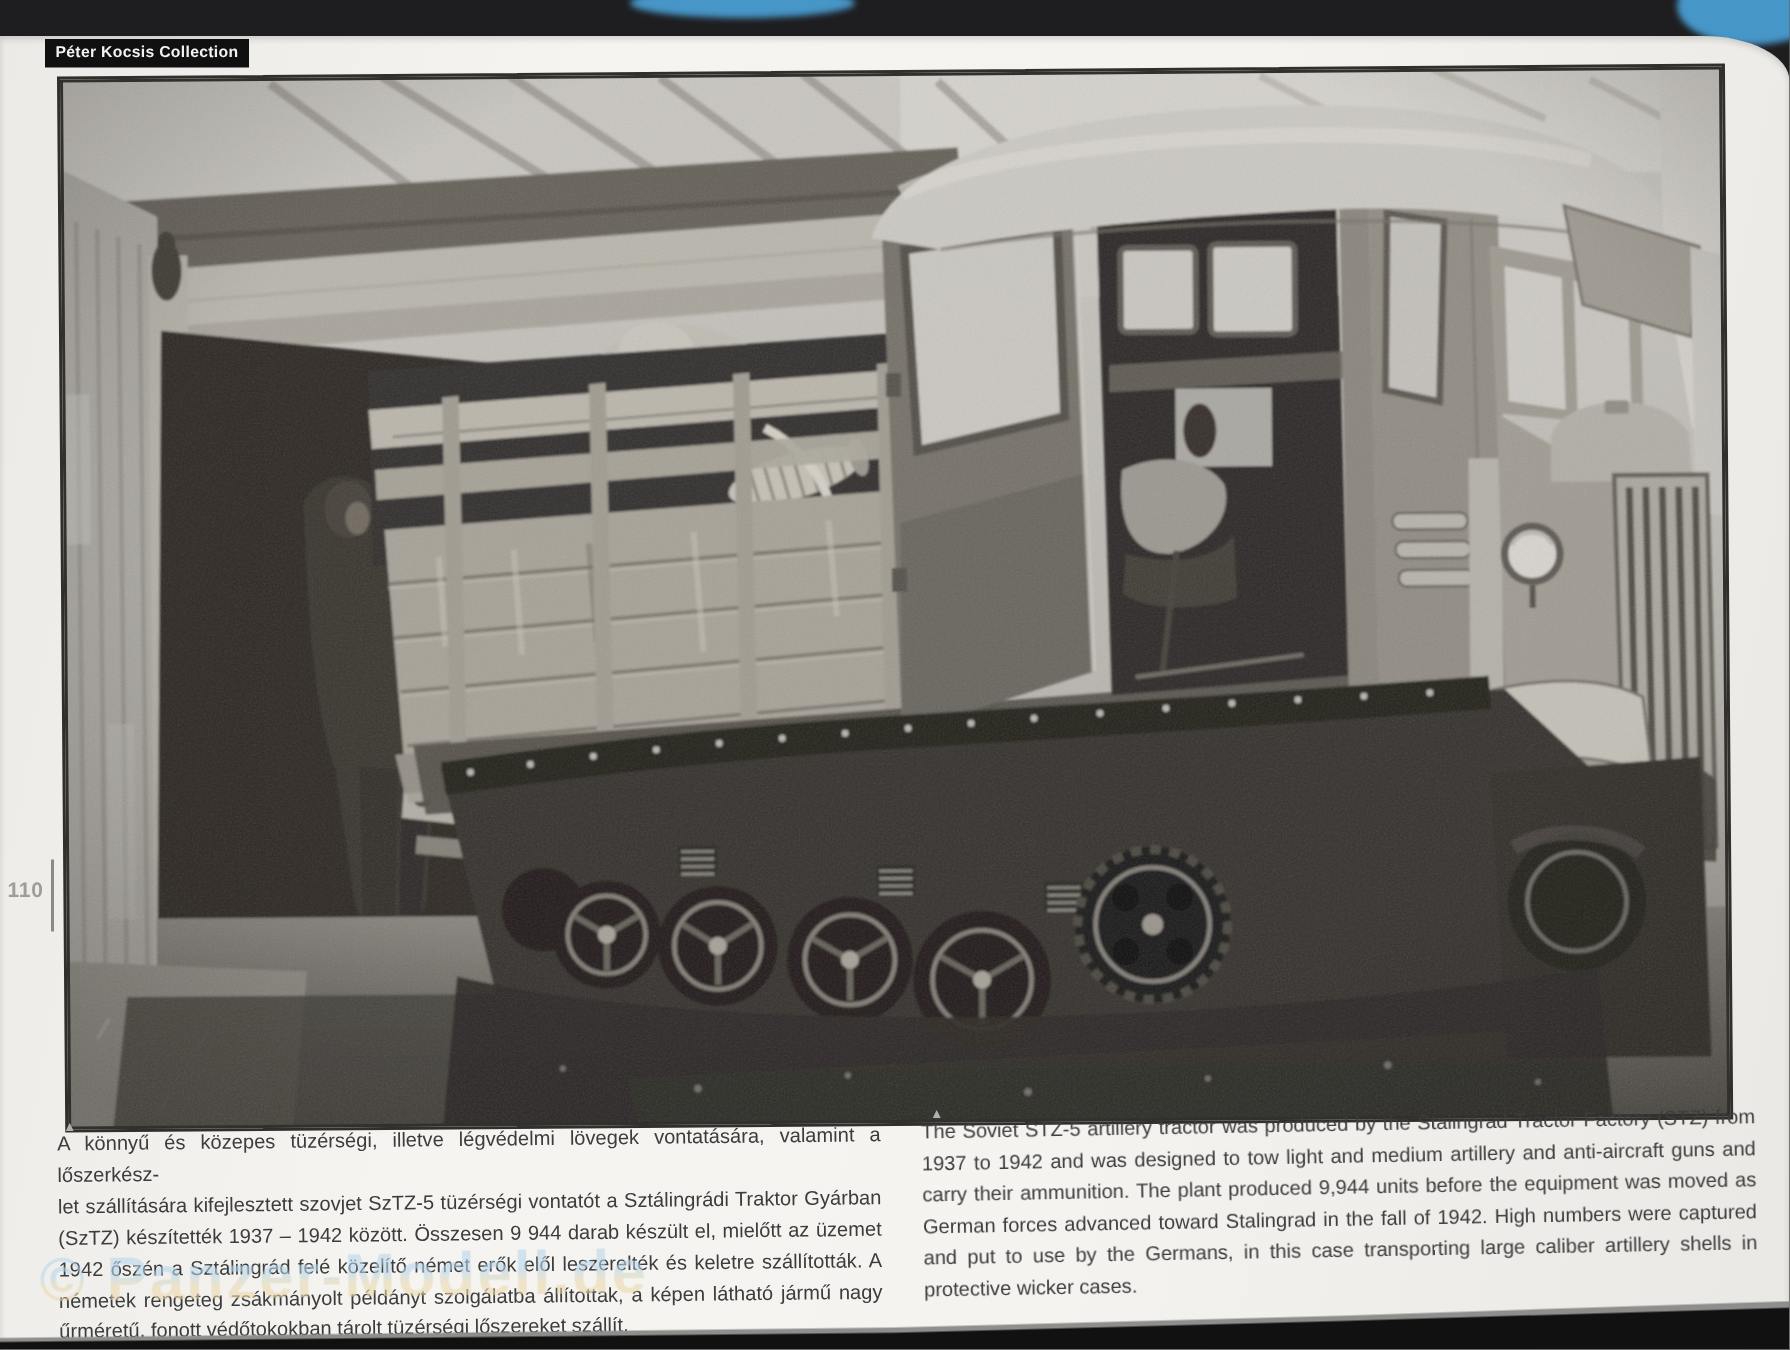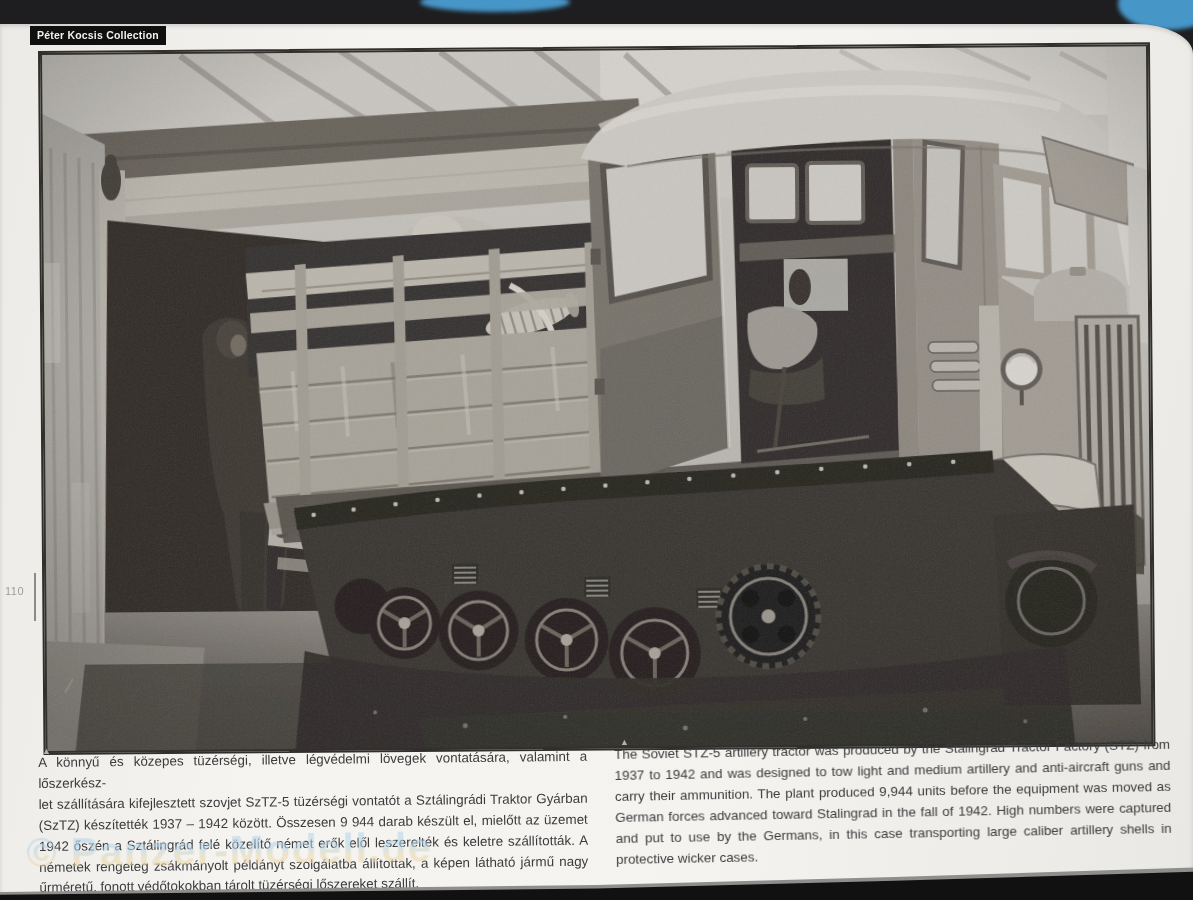--- a/index.html
+++ b/index.html
@@ -34,21 +34,21 @@
   }
   .photo-wrap svg{display:block;}
 
   .credit{
     position:absolute;left:30px;top:2px;
     background:#101010;color:#f2f2f0;
     font-size:10.5px;font-weight:bold;letter-spacing:.2px;
     padding:3px 7px 4px 7px;white-space:nowrap;
   }
 
-  .pageno{position:absolute;left:5px;top:561px;color:#9d9d9b;font-size:11px;letter-spacing:.5px;}
+  .pageno{position:absolute;left:5px;top:561px;color:#9d9d9b;font-size:14px;letter-spacing:.5px;font-weight:bold;}
   .pageno-bar{position:absolute;left:34px;top:549px;width:2px;height:48px;background:#8a8a88;}
 
   .cap-col{position:absolute;color:#3c3c3e;font-size:13.4px;line-height:20.9px;
     transform-origin:left top;}
   .cap-col.hu{left:38px;top:729px;width:549px;transform:rotate(-0.65deg);}
   .cap-col.en{left:614px;top:721px;width:556px;transform:rotate(-1.05deg);}
   .cap-line{text-align:justify;text-align-last:justify;white-space:normal;}
   .cap-line.last{text-align-last:left;}
 
   .marker{position:absolute;color:#b3b1ae;font-size:9px;}

